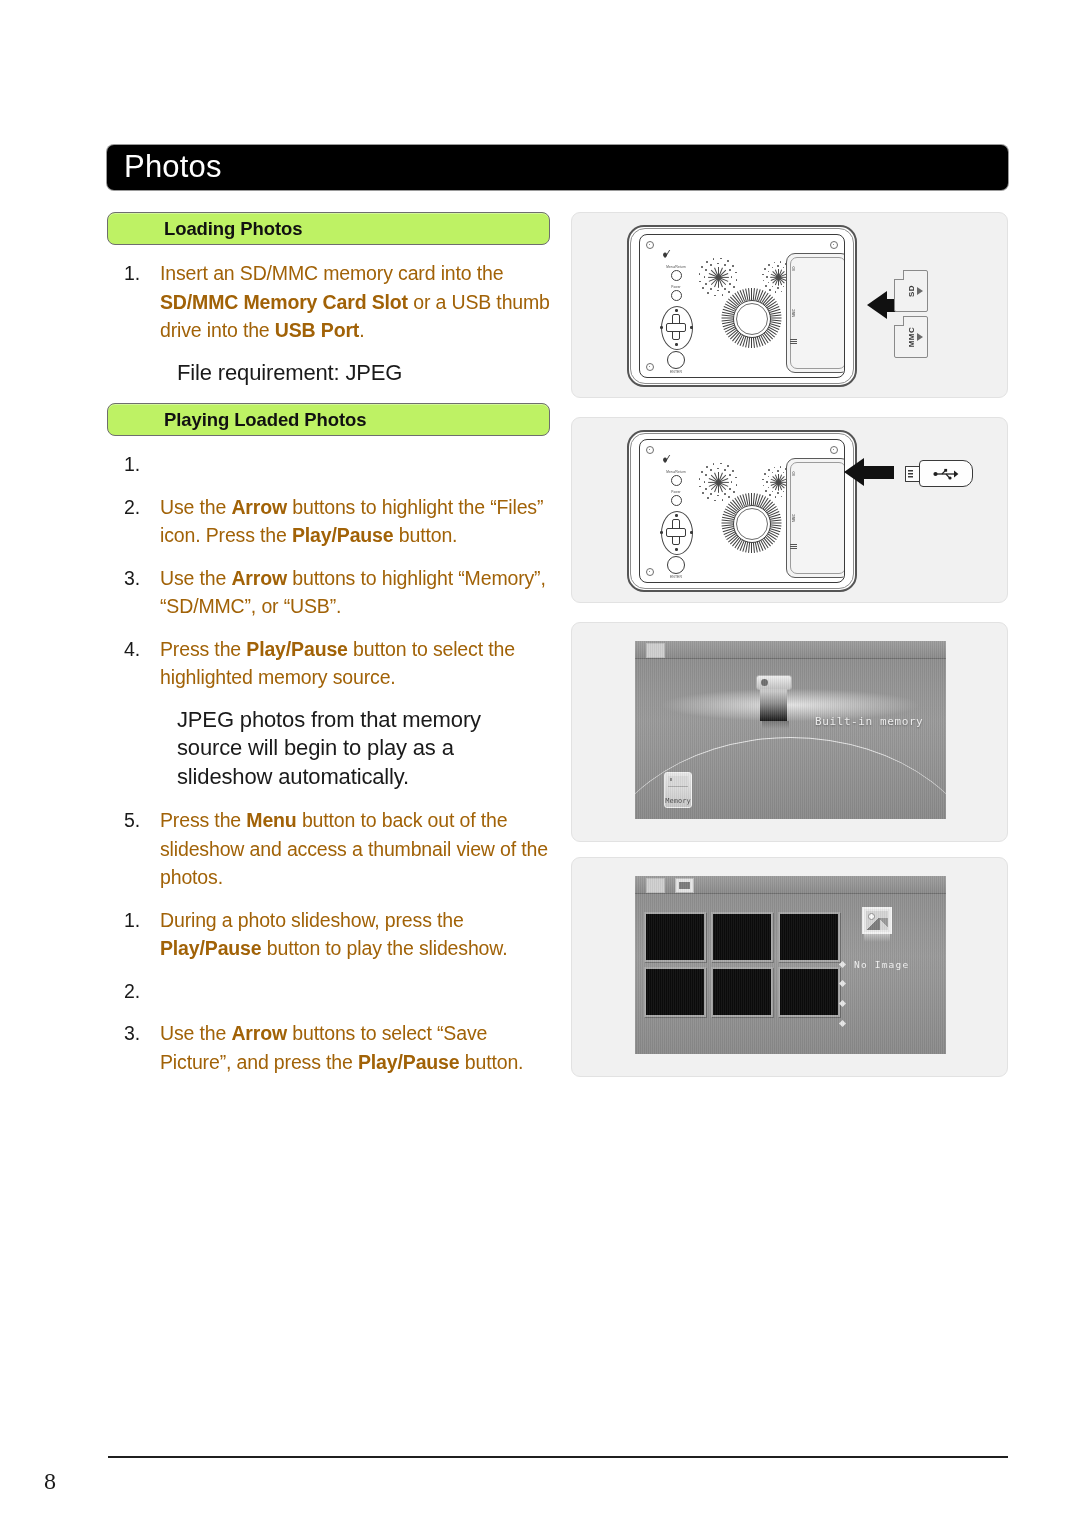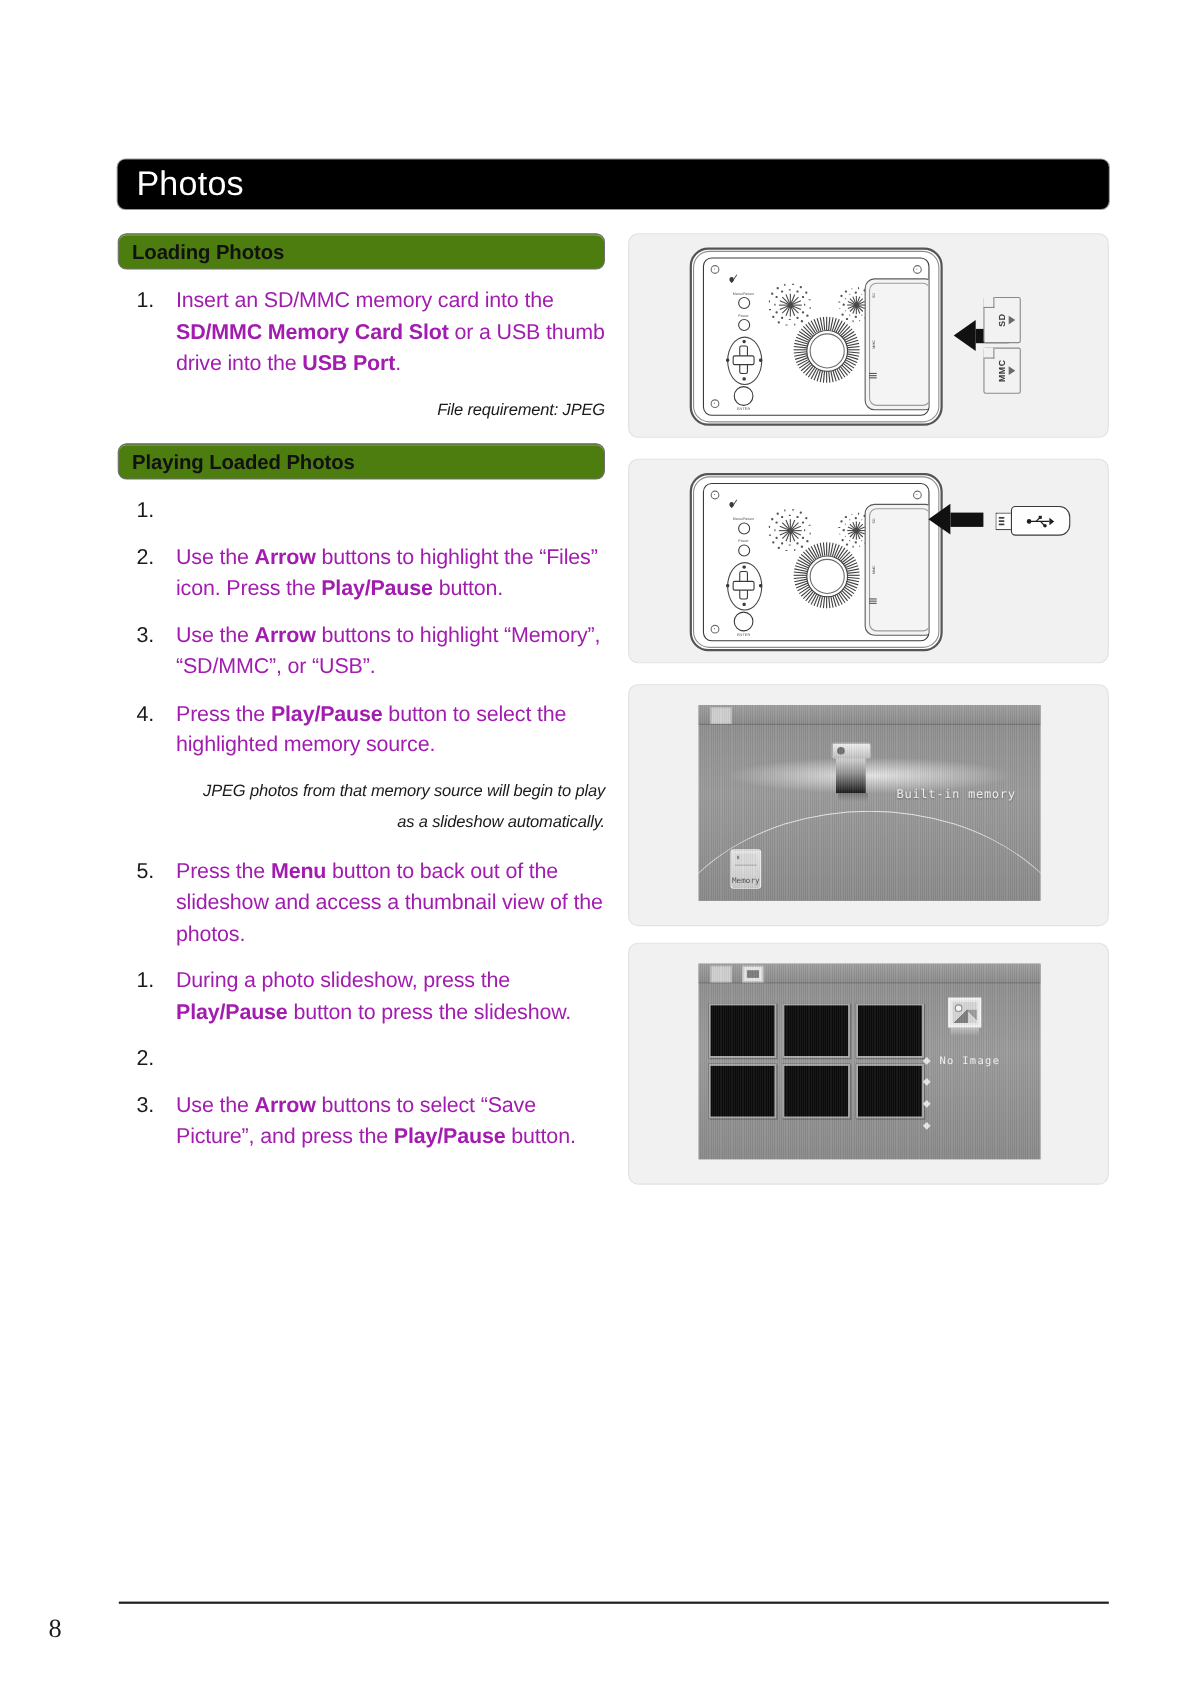--- a/index.html
+++ b/index.html
@@ -47,28 +47,29 @@
   
   .left-col {
     position: absolute;
     left: 107px;
     top: 212px;
     width: 443px;
   }
 
   .section-head {
     height: 33px;
-    background: #4d7c0f;
+    background: #bef264;
     border: 1px solid #6e6e6e;
     border-radius: 8px;
     box-sizing: border-box;
     display: flex;
     align-items: center;
     margin-bottom: 14px;
     box-shadow: 0 1px 0 rgba(255,255,255,.35) inset;
+    padding-left: 44px;
   }
   .section-head span {
     font-size: 18.5px;
     font-weight: bold;
     padding-left: 12px;
     color: #111;
     letter-spacing: -.1px;
   }
 
   ol.steps {
@@ -86,33 +87,31 @@
     font-size: 19.5px;
     line-height: 28.5px;
     padding-left: 17px;
     box-sizing: border-box;
     color: #1a1a1a;
   }
   .step-body {
     flex: 1 1 auto;
     font-size: 19.5px;
     line-height: 28.5px;
-    color: #a21caf;
+    color: #a16207;
     letter-spacing: -.15px;
   }
   .step-body b { font-weight: bold; }
 
   .note {
-    font-size: 15px;
+    font-size: 22px;
     line-height: 28.5px;
-    font-style: italic;
     color: #1a1a1a;
     margin: 0 0 16px 70px;
     letter-spacing: -.15px;
-    text-align: right;
   }
   .note.tight { margin-bottom: 15px; }
 
   
   .panel {
     position: absolute;
     left: 571px;
     width: 437px;
     background: #f1f1f1;
     border: 1px solid #e2e2e2;
@@ -681,21 +680,21 @@
     <ol class="steps">
       <li class="step">
         <div class="step-num">5.</div>
         <div class="step-body"><span>Press the </span><b>Menu</b><span> button to back out of the slideshow and access a thumbnail view of the photos.</span></div>
       </li>
     </ol>
 
     <ol class="steps">
       <li class="step">
         <div class="step-num">1.</div>
-        <div class="step-body"><span>During a photo slideshow, press the </span><b>Play/Pause</b><span> button to press the slideshow.</span></div>
+        <div class="step-body"><span>During a photo slideshow, press the </span><b>Play/Pause</b><span> button to play the slideshow.</span></div>
       </li>
       <li class="step">
         <div class="step-num">2.</div>
       </li>
       <li class="step">
         <div class="step-num">3.</div>
         <div class="step-body"><span>Use the </span><b>Arrow</b><span> buttons to select “Save Picture”, and press the </span><b>Play/Pause</b><span> button.</span></div>
       </li>
     </ol>
   </div>

